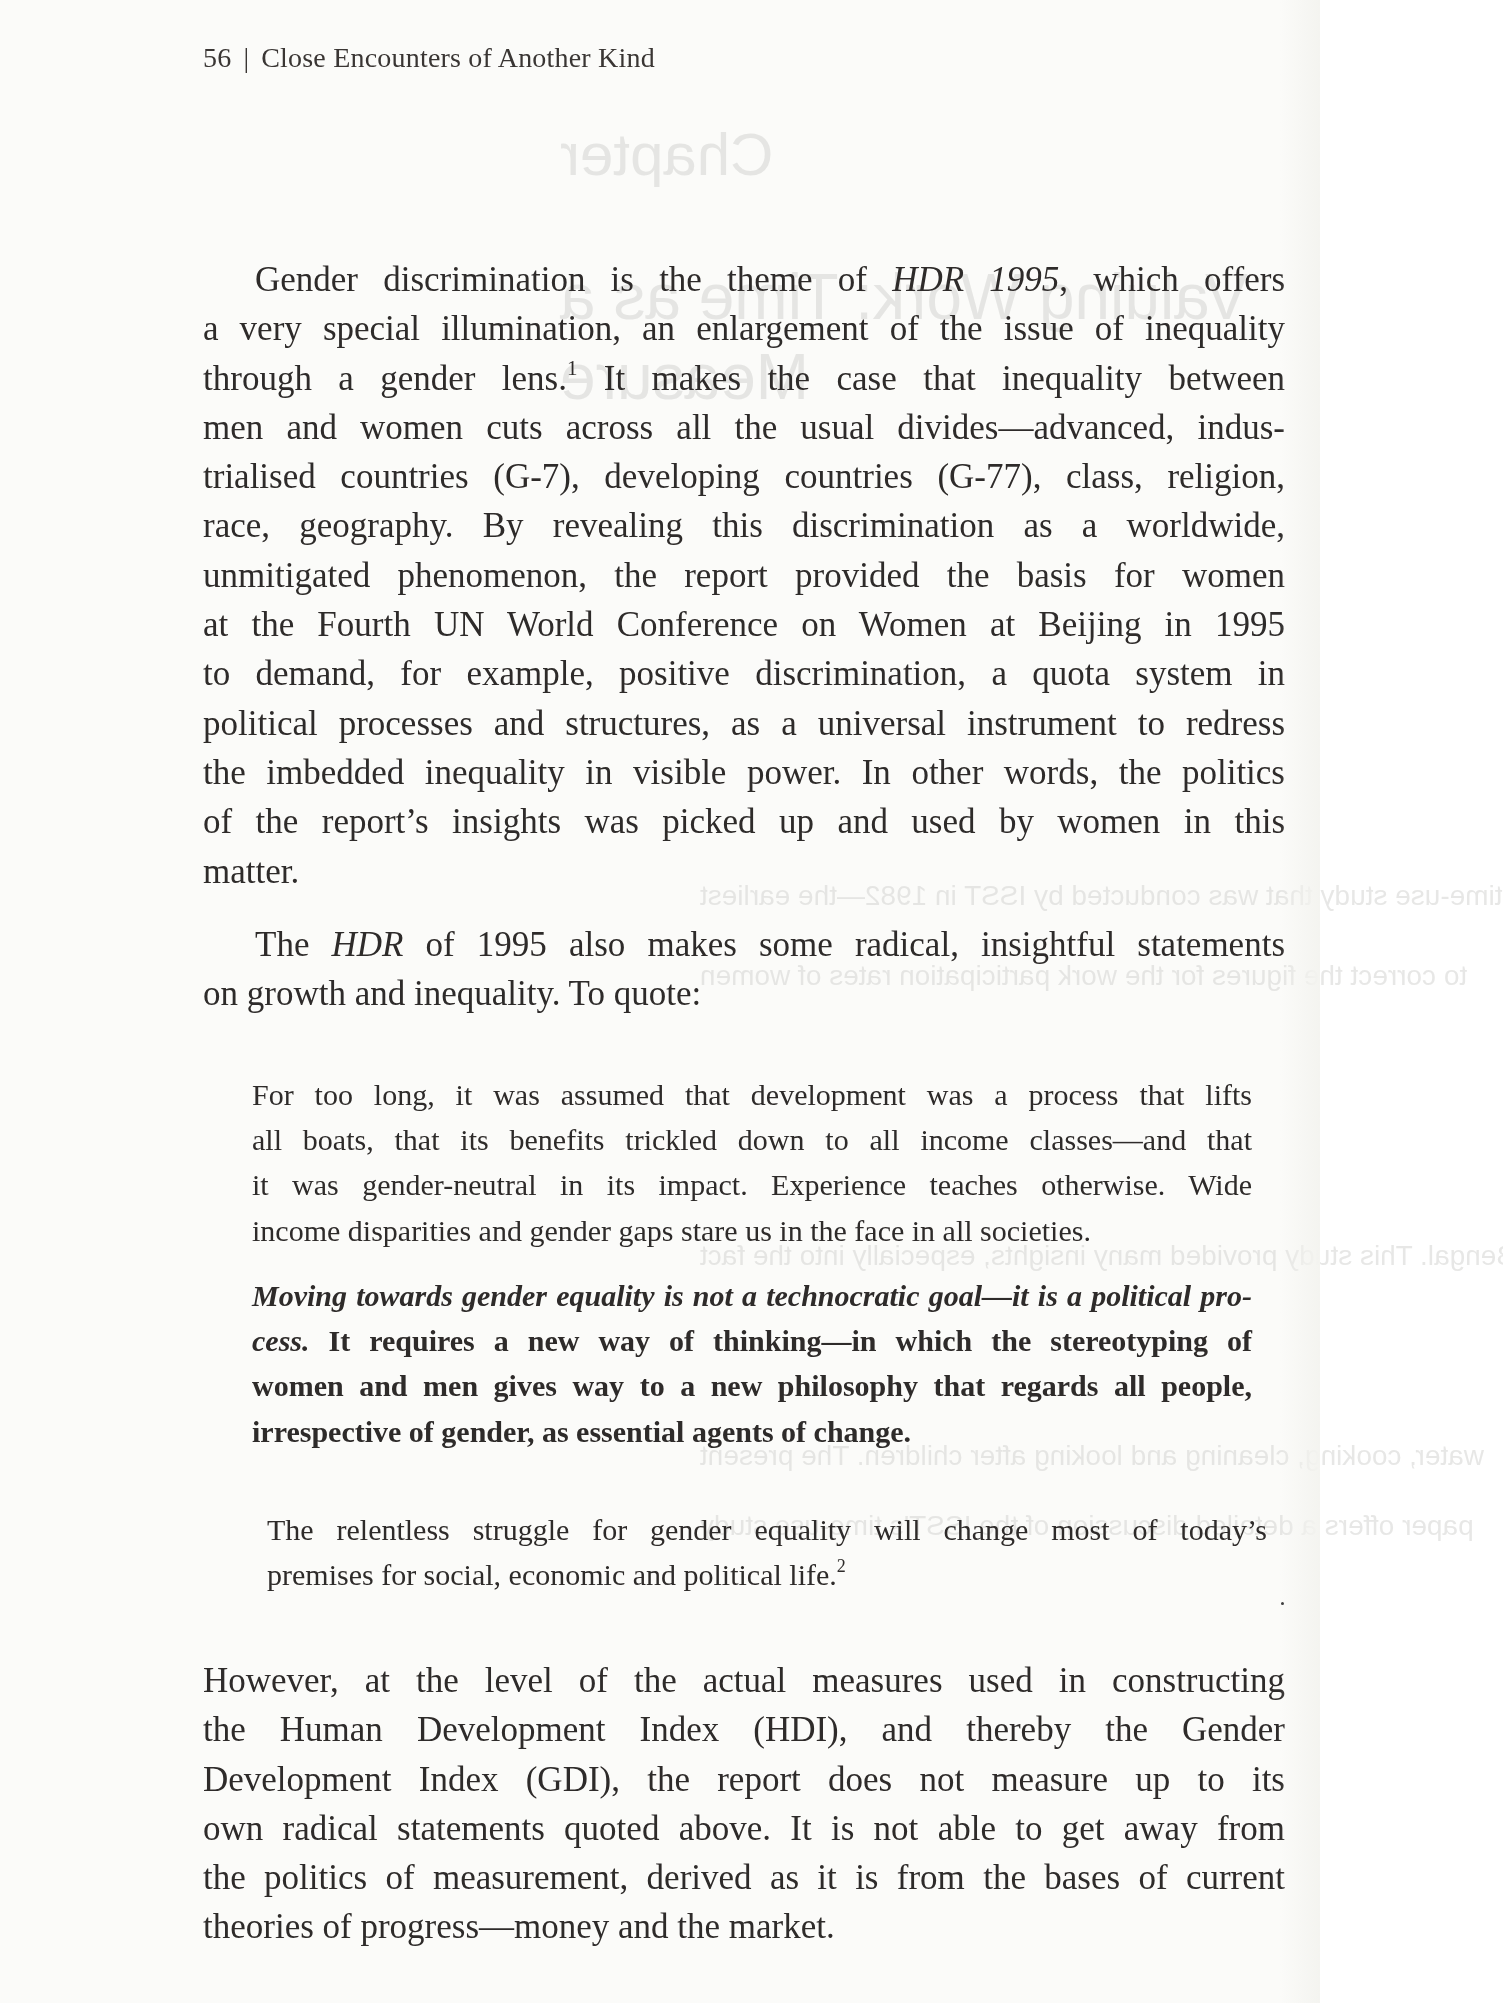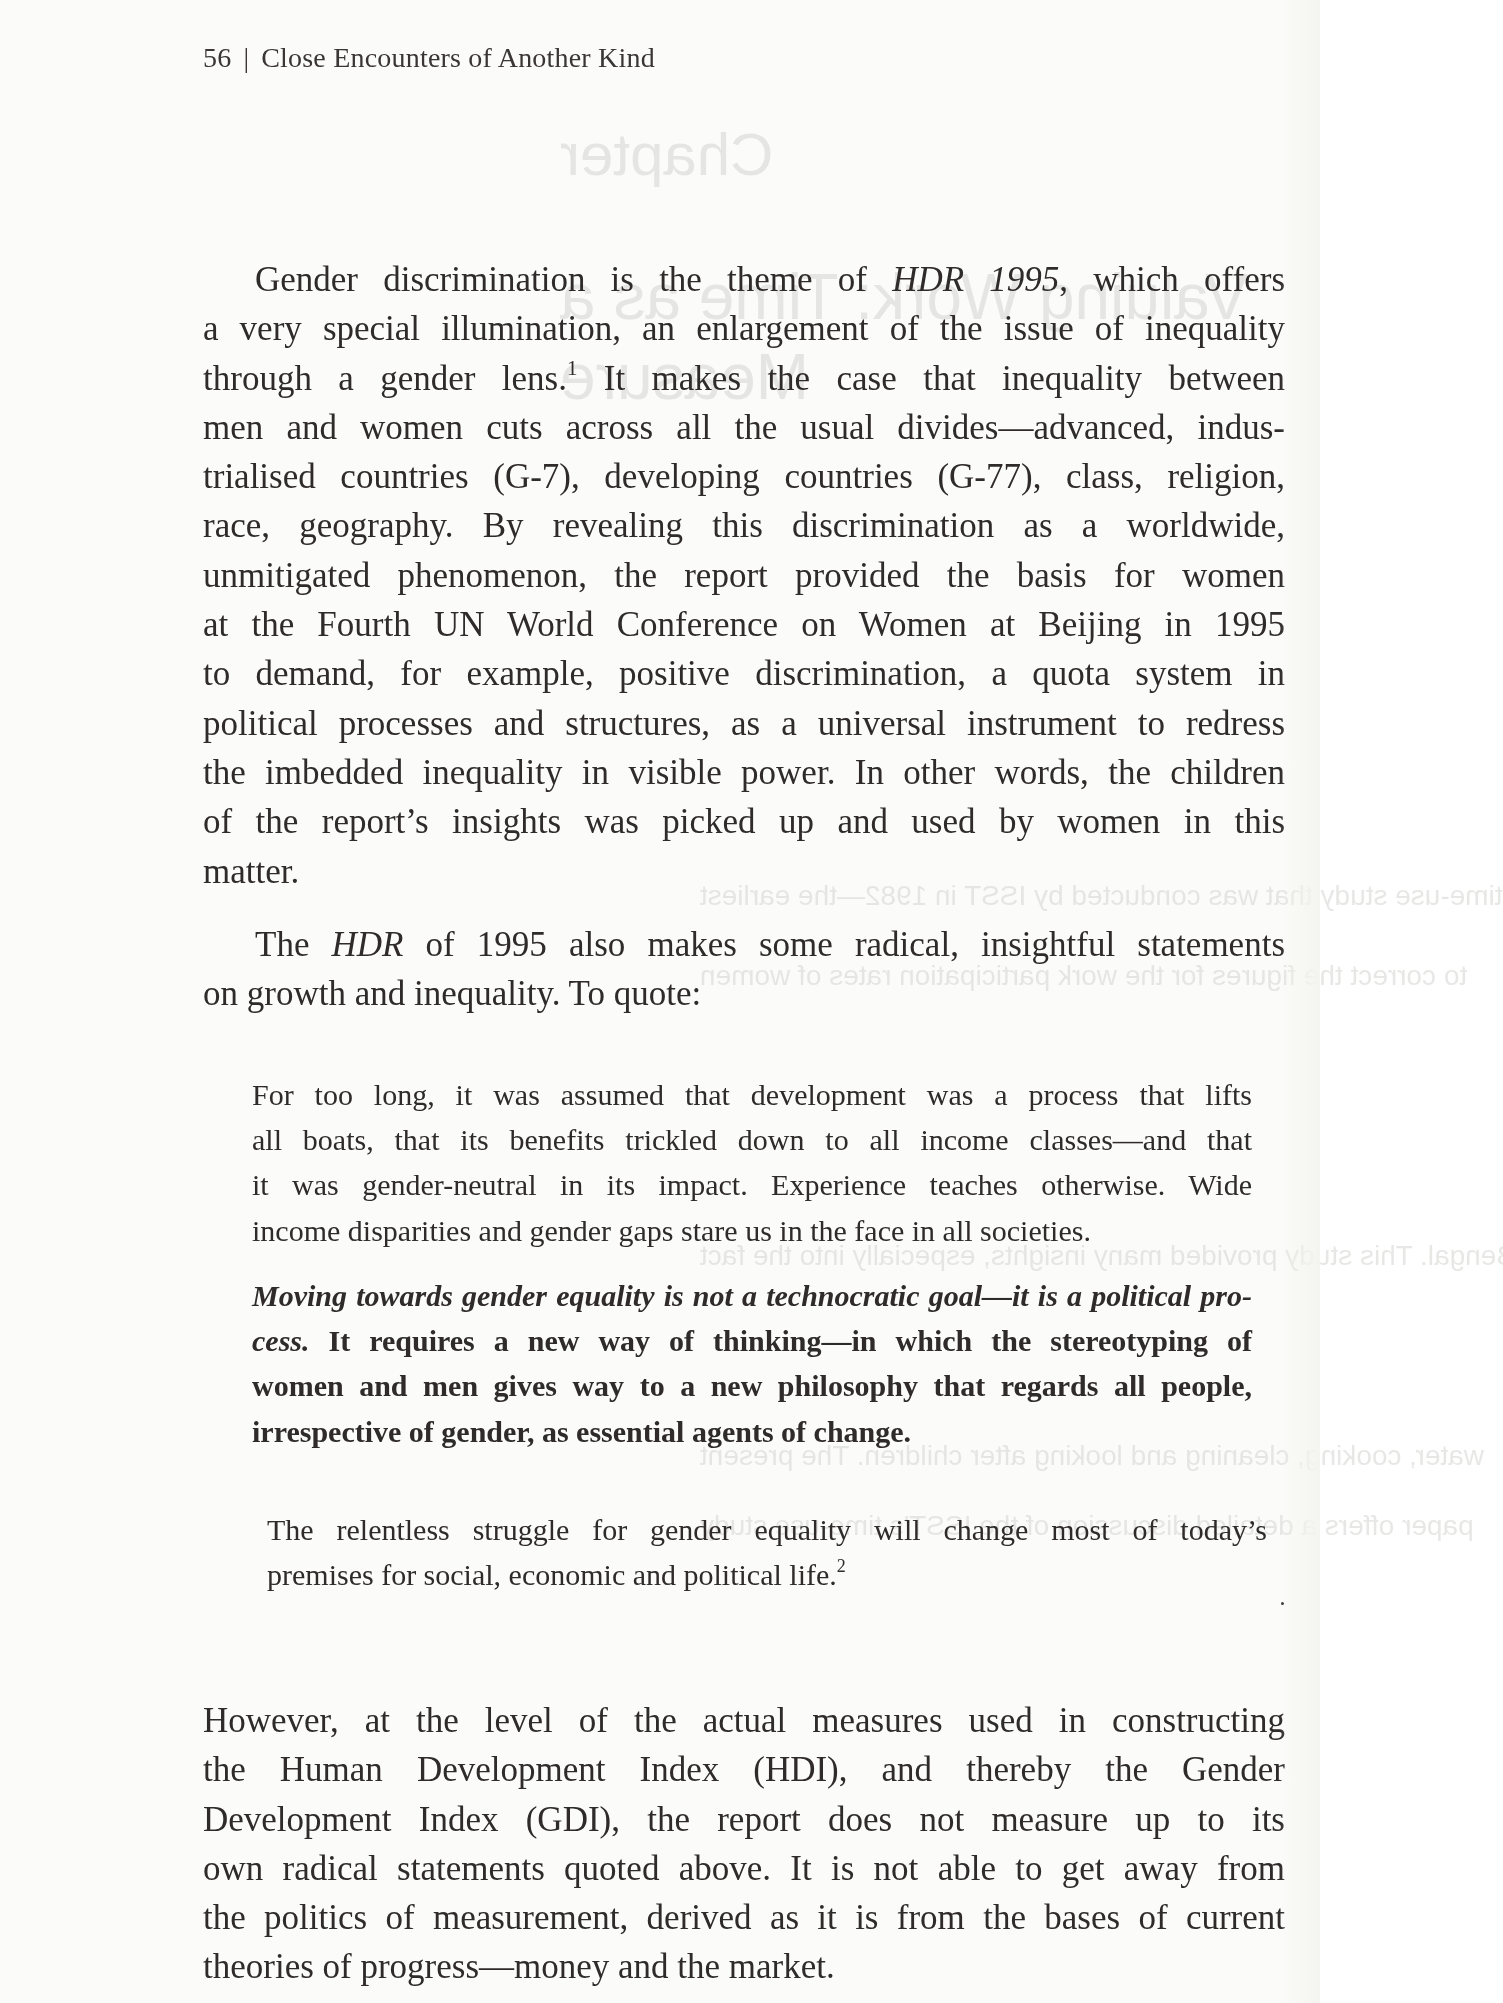--- a/index.html
+++ b/index.html
@@ -80,21 +80,21 @@
     <span class="line indent"><span>Gender discrimination is the theme of </span><i>HDR 1995</i><span>, which offers</span></span>
     <span class="line">a very special illumination, an enlargement of the issue of inequality</span>
     <span class="line"><span>through a gender lens.</span><sup>1</sup><span> It makes the case that inequality between</span></span>
     <span class="line">men and women cuts across all the usual divides—advanced, indus-</span>
     <span class="line">trialised countries (G-7), developing countries (G-77), class, religion,</span>
     <span class="line">race, geography. By revealing this discrimination as a worldwide,</span>
     <span class="line">unmitigated phenomenon, the report provided the basis for women</span>
     <span class="line">at the Fourth UN World Conference on Women at Beijing in 1995</span>
     <span class="line">to demand, for example, positive discrimination, a quota system in</span>
     <span class="line">political processes and structures, as a universal instrument to redress</span>
-    <span class="line">the imbedded inequality in visible power. In other words, the children</span>
+    <span class="line">the imbedded inequality in visible power. In other words, the politics</span>
     <span class="line">of the report’s insights was picked up and used by women in this</span>
     <span class="line last">matter.</span>
   </div>
 
   <div class="body-text" style="top:920px;">
     <span class="line indent"><span>The </span><i>HDR</i><span> of 1995 also makes some radical, insightful statements</span></span>
     <span class="line last">on growth and inequality. To quote:</span>
   </div>
 
   <div class="quote" style="top:1072px;">
@@ -111,21 +111,21 @@
     <span class="qline last">irrespective of gender, as essential agents of change.</span>
   </div>
 
   <div class="quote" style="top:1507px;margin-left:15px;">
     <span class="qline">The relentless struggle for gender equality will change most of today’s</span>
     <span class="qline last"><span>premises for social, economic and political life.</span><sup>2</sup></span>
   </div>
 
   <div class="stray-dot"></div>
 
-  <div class="body-text" style="top:1656px;margin-top:40px;">
+  <div class="body-text" style="top:1656px;">
     <span class="line">However, at the level of the actual measures used in constructing</span>
     <span class="line">the Human Development Index (HDI), and thereby the Gender</span>
     <span class="line">Development Index (GDI), the report does not measure up to its</span>
     <span class="line">own radical statements quoted above. It is not able to get away from</span>
     <span class="line">the politics of measurement, derived as it is from the bases of current</span>
     <span class="line last">theories of progress—money and the market.</span>
   </div>
 
 </div>
 

